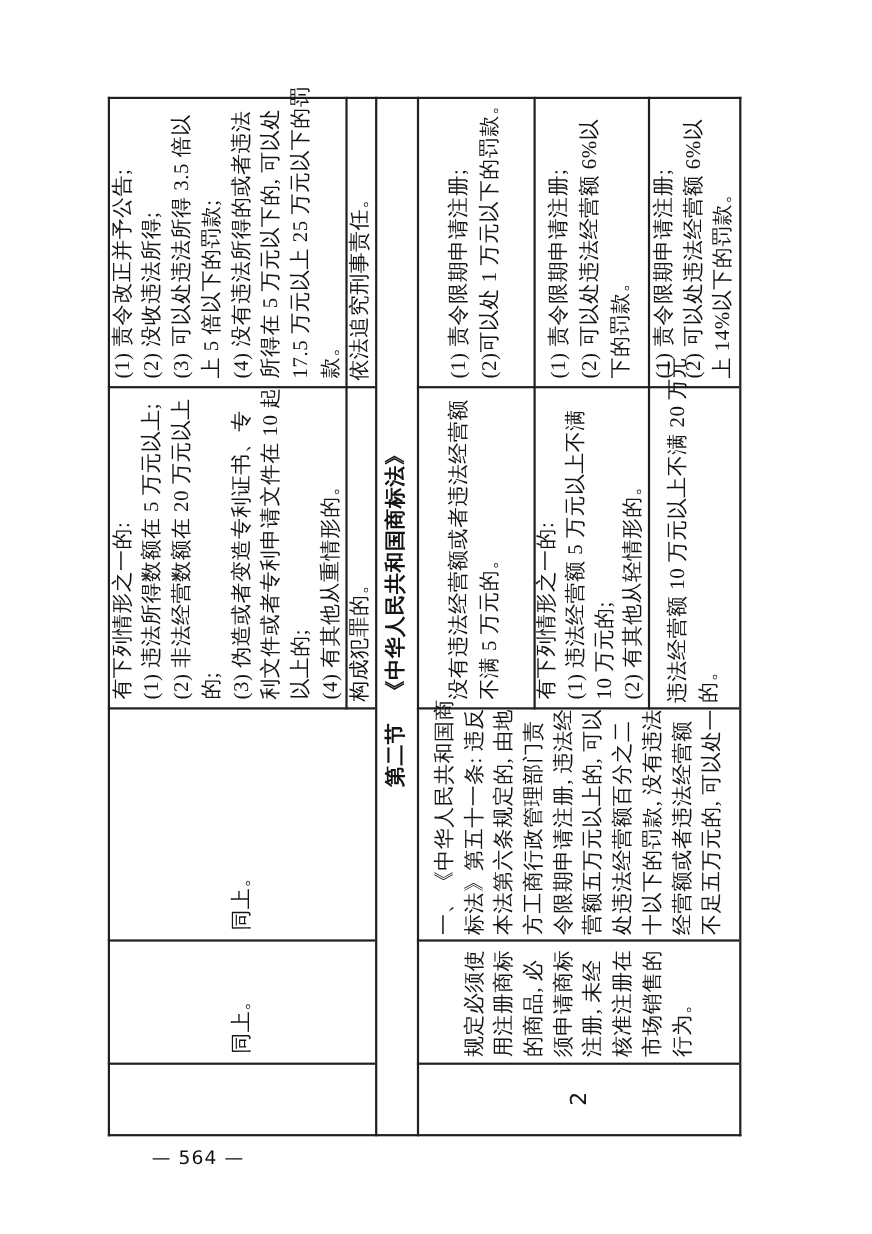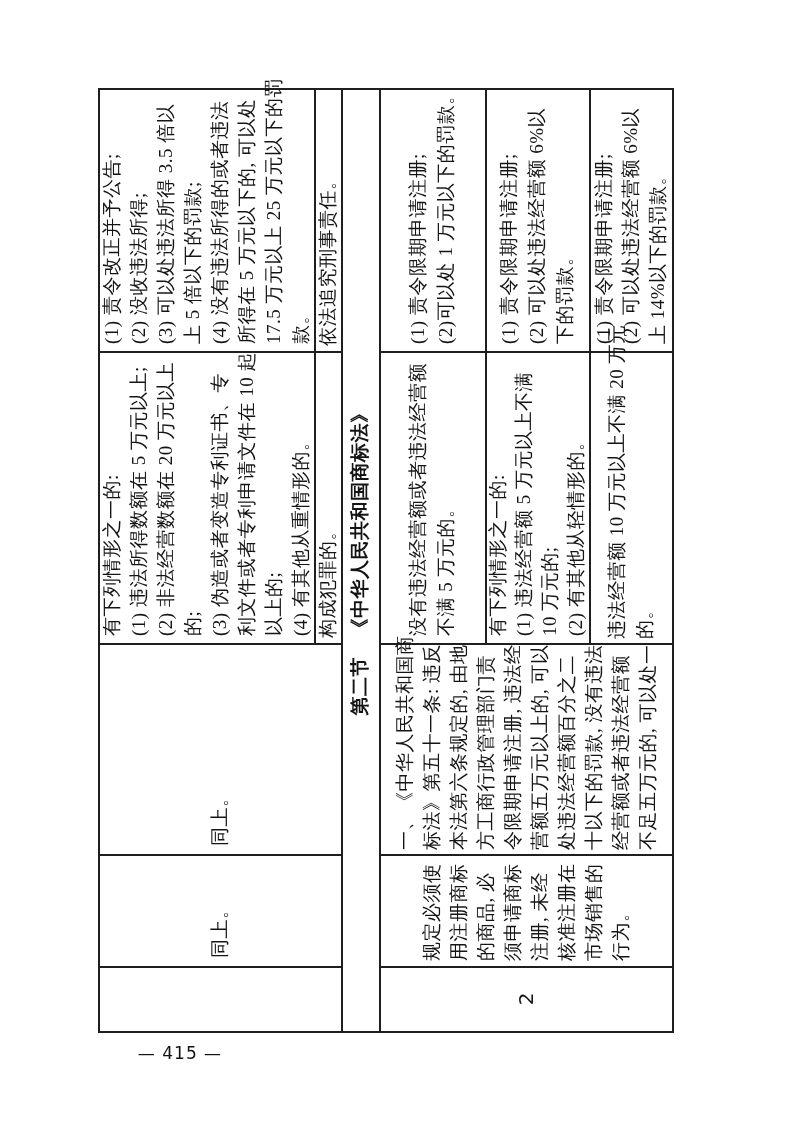--- a/index.html
+++ b/index.html
@@ -194,15 +194,15 @@
 行为。</div>
     </div>
   </div>
 
   <div class="cell" style="left:379px;top:966px;width:293px;height:65px;">
     <div class="rot" style="top:65px;width:65px;height:293px;">
       <div class="txt center serial">2</div>
     </div>
   </div>
 
-  <div class="folio">— 415 —</div>
+  <div class="folio">— 564 —</div>
 
 </div>
 
 </body></html>

